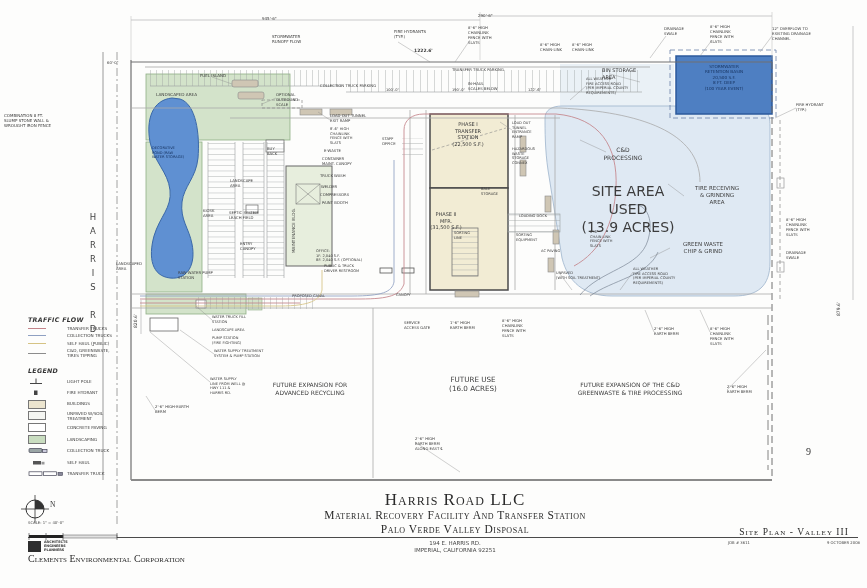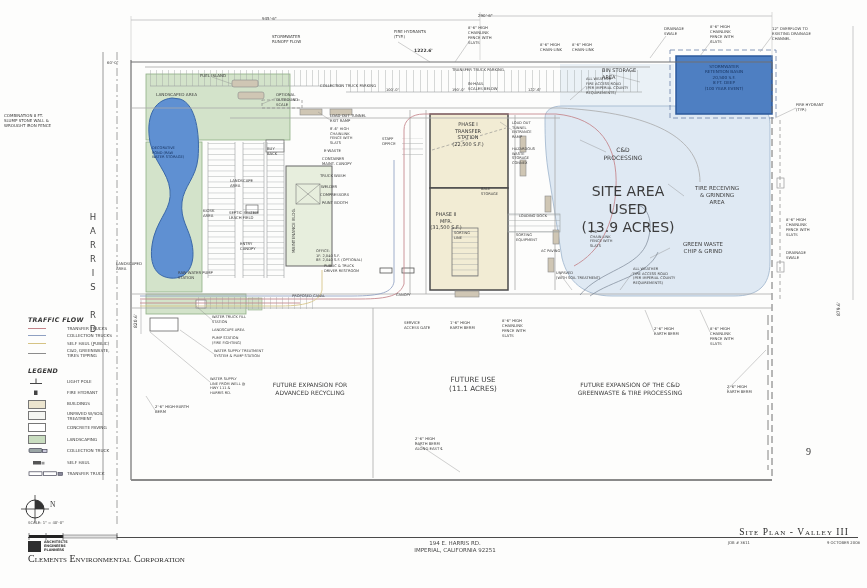--- a/index.html
+++ b/index.html
@@ -341,21 +341,21 @@
 SYSTEM &amp; PUMP STATION</div>
       <div class="ann" style="left: 210px; top: 377px; font-size: 3.6px;">WATER SUPPLY
 LINE FROM WELL @
 HWY 111 &amp;
 HARRIS RD.</div>
       <div class="ann" style="left: 292px; top: 294px; font-size: 3.6px;">PROPOSED CANAL</div>
       <div class="ann" style="left: 396px; top: 293px; font-size: 3.6px;">CANOPY</div>
       <div class="ann" style="left: 252px; top: 381px; font-size: 6px; width: 116px; text-align: center;">FUTURE EXPANSION FOR
 ADVANCED RECYCLING</div>
       <div class="ann" style="left: 426px; top: 375px; font-size: 7.2px; width: 94px; text-align: center;">FUTURE USE
-(11.1 ACRES)</div>
+(16.0 ACRES)</div>
       <div class="ann" style="left: 556px; top: 381px; font-size: 6px; width: 148px; text-align: center;">FUTURE EXPANSION OF THE C&amp;D
 GREENWASTE &amp; TIRE PROCESSING</div>
       <div class="ann" style="left: 688px; top: 64px; font-size: 4.2px; width: 72px; text-align: center; color: rgb(23, 52, 97);">STORMWATER
 RETENTION BASIN
 20,500 S.F.
 8 FT. DEEP
 (100 YEAR EVENT)</div>
     </div>
 
   <div class="road-label">HARRIS RD.</div>
@@ -460,20 +460,25 @@
               <rect x="30" y="3.4" width="4.5" height="3" fill="#889" stroke="#445" stroke-width="0.6"></rect>
             </svg>
           </span>
           <span class="lg-label">TRANSFER TRUCK</span>
         </div>
       </div>
   </div>
 
   <div class="pagenum">9</div>
 
+  <div class="titleblock">
+    <div class="serif tb1">Harris Road LLC</div>
+    <div class="serif tb2">Material Recovery Facility And Transfer Station</div>
+    <div class="serif tb2">Palo Verde Valley Disposal</div>
+  </div>
   <div class="tb-rule"></div>
   <div class="tb-addr">
     <div>194 E. HARRIS RD.</div>
     <div>IMPERIAL, CALIFORNIA 92251</div>
   </div>
 
   <div class="firm">
     <div class="firm-logo"></div>
     <div class="firm-roles">
       <div>ARCHITECTS</div>

